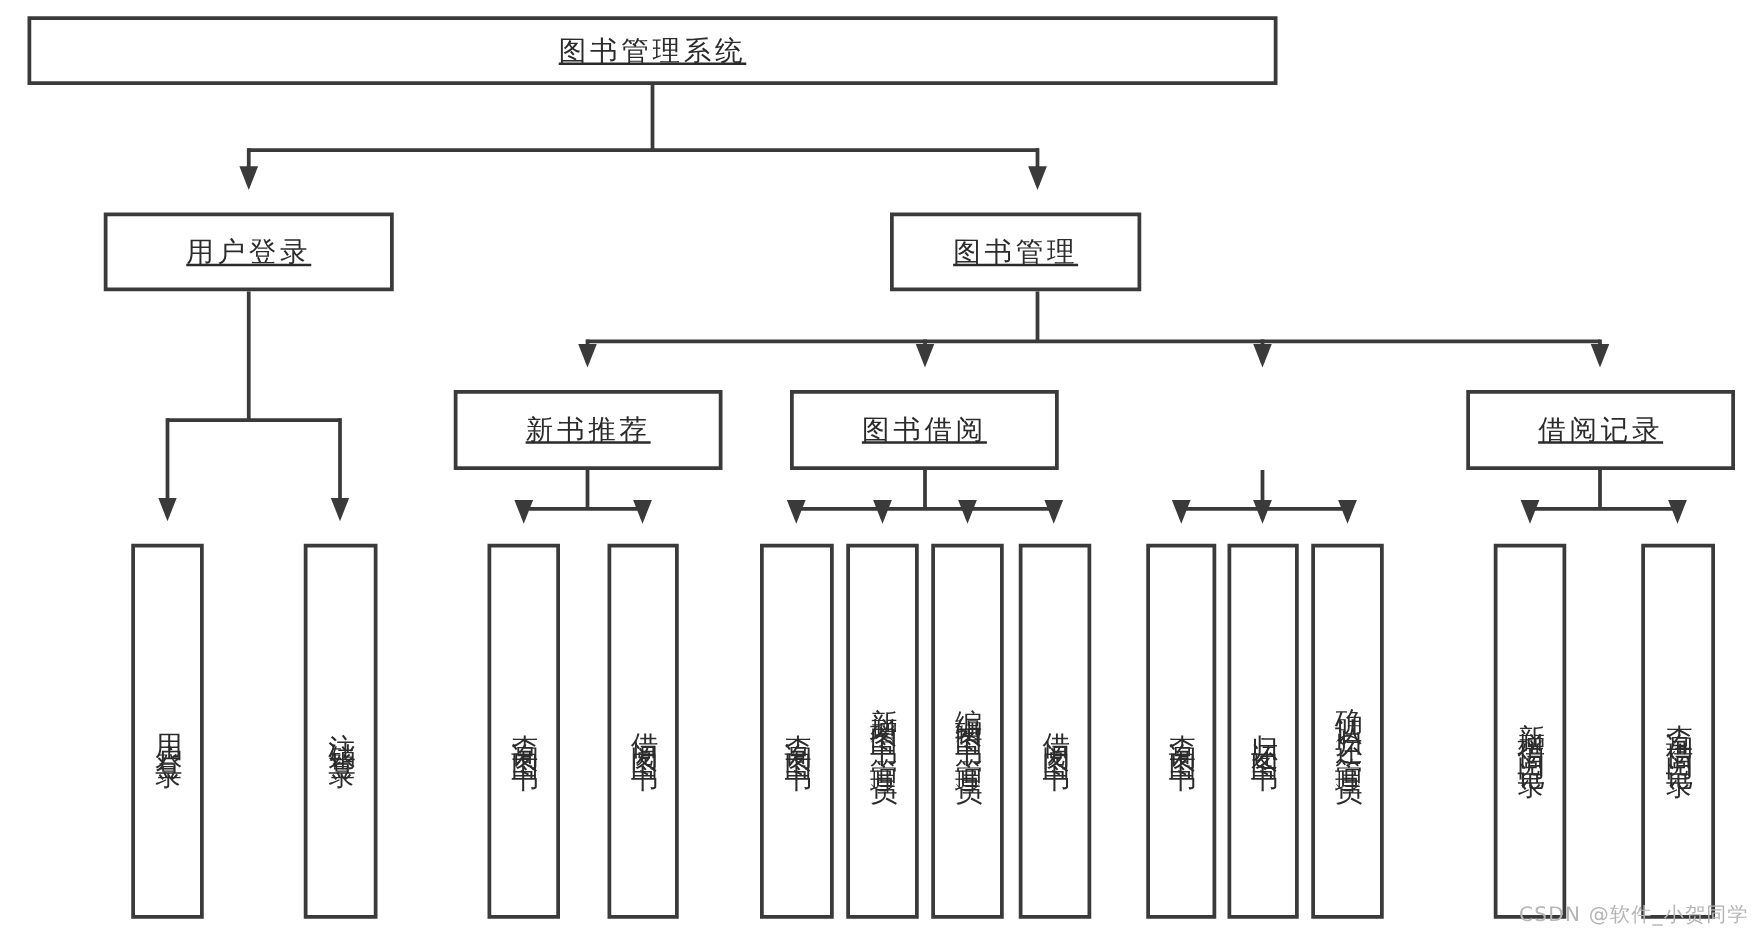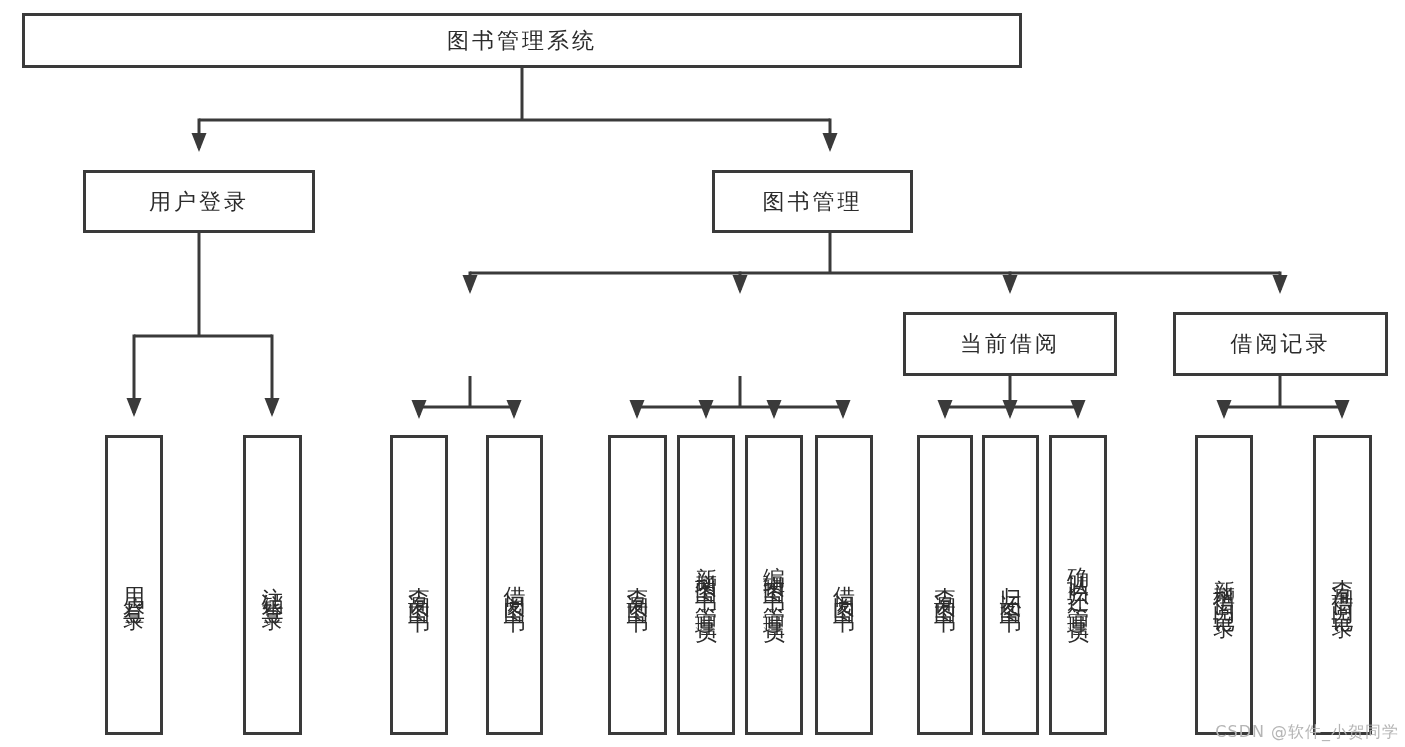--- a/index.html
+++ b/index.html
@@ -27,21 +27,21 @@
   .wires marker path { fill: var(--line); stroke: none; }
   .node {
     position: absolute;
     box-sizing: border-box;
     border: 3px solid var(--line);
     background: #fff;
     display: flex;
     align-items: center;
     justify-content: center;
   }
-  .node-h { font-size: 22px; letter-spacing: 3px; }
+  .node-h { font-size: 22px; letter-spacing: 3px; text-decoration: underline; }
   .node-v { }
   .node-v .vtext {
     writing-mode: vertical-rl;
     text-orientation: mixed;
     font-size: 22px;
     line-height: 1;
     letter-spacing: 8px;
     white-space: nowrap;
   }
   .watermark {
@@ -106,21 +106,22 @@
     <path d="M1224,407 H1342"></path>
     <path d="M1224,405.5 V415" marker-end="url(#arrow)"></path>
     <path d="M1342,405.5 V415" marker-end="url(#arrow)"></path>
   </svg>
 
   <div class="node node-h" style="left:22px; top:13px; width:1000px; height:55px">图书管理系统</div>
 
   <div class="node node-h" style="left:83px; top:170px; width:232px; height:63px">用户登录</div>
   <div class="node node-h" style="left:712px; top:170px; width:201px; height:63px">图书管理</div>
 
-  <div class="node node-h" style="left:903px; top:312px; width:214px; height:64px">当前借阅</div>
+  <div class="node node-h" style="left:363px; top:312px; width:215px; height:64px">新书推荐</div>
+  <div class="node node-h" style="left:632px; top:312px; width:215px; height:64px">图书借阅</div>
   <div class="node node-h" style="left:1173px; top:312px; width:215px; height:64px">借阅记录</div>
 
   <div class="node node-v" style="left:105px; top:435px; width:58px; height:300px">
     <span class="vtext">用户登录</span>
   </div>
   <div class="node node-v" style="left:243px; top:435px; width:59px; height:300px">
     <span class="vtext">注销登录</span>
   </div>
 
   <div class="node node-v" style="left:390px; top:435px; width:58px; height:300px">

